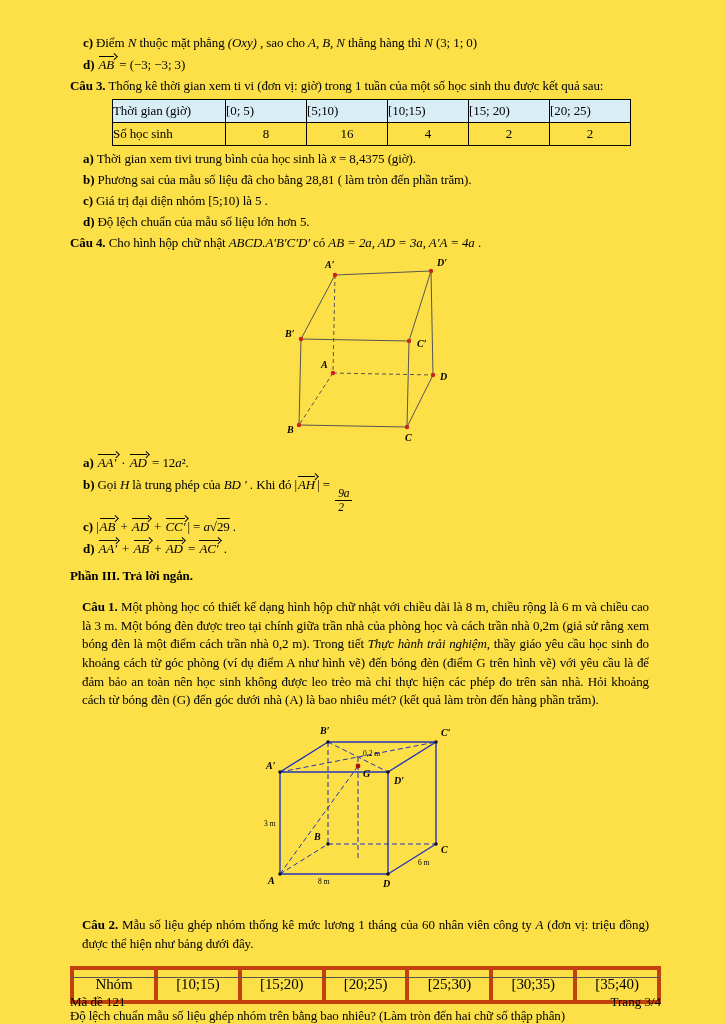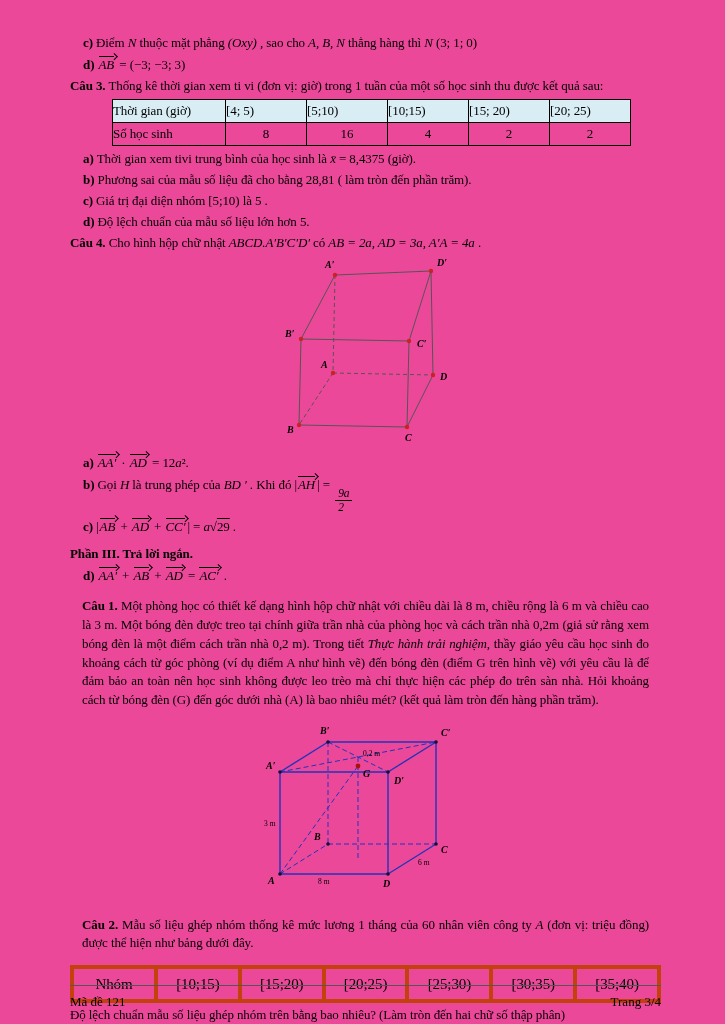--- a/index.html
+++ b/index.html
@@ -1,16 +1,16 @@
 <!DOCTYPE html>
 <html><head>
 <meta charset="utf-8">
 <style>
   html,body{margin:0;padding:0;background:#fff;}
-  .page{position:relative;width:725px;height:1024px;background:#ec4899;overflow:hidden;
+  .page{position:relative;width:725px;height:1024px;background:#fde047;overflow:hidden;
         font-family:"Liberation Serif",serif;font-size:13px;color:#000;}
   .content{padding:34px 64px 0 70px;}
   .line{margin:0 0 2.5px 0;line-height:1.42;letter-spacing:-0.1px;}
   .ind{margin-left:13px;}
   .para{margin:12px;line-height:1.44;text-align:justify;letter-spacing:-0.1px;}
   .heading{font-weight:bold;margin:9px 0 2px 0;}
   .b{font-weight:bold;}
   .i{font-style:italic;}
   .ol{text-decoration:overline;}
   .vec{position:relative;display:inline-block;font-style:italic;padding:1px 2px 0 1px;}
@@ -29,38 +29,38 @@
   .t1 td.num{width:80px;}
   .t1 tr.vals td.num{text-align:center;}
   .t2{margin:7px 0 3px 0;width:100%;}
   .t2 td{border:4px solid #c2410c;text-align:center;padding:3px 4px;}
   .t2 tr.hdr td{font-size:15px;height:24px;}
   .t2 td.c0{width:72px;font-size:13px;}
   .fig{text-align:center;margin:2px 0;}
   svg text{font-family:"Liberation Serif",serif;font-style:italic;font-weight:bold;font-size:10px;fill:#000;}
   svg text.dim{font-size:7.5px;font-weight:normal;font-style:normal;}
   .footer{position:absolute;left:70px;right:64px;bottom:14px;border-top:1px solid #555;
-          padding-top:8px;display:flex;justify-content:space-between;font-size:13px;margin-top:28px;}
+          padding-top:16px;display:flex;justify-content:space-between;font-size:13px;margin-top:28px;}
 </style>
 </head>
 <body>
 
 <div class="page">
   <div class="content">
 
     <p class="line ind"><span class="b">c) </span><span>Điểm </span><span class="i">N</span><span>  thuộc mặt phẳng </span><span class="i">(Oxy)</span><span> , sao cho </span><span class="i">A, B, N</span><span> thẳng hàng thì </span><span class="i">N</span><span>  (3; 1; 0)</span></p>
     <p class="line ind"><span class="b">d) </span><span class="vec">AB</span><span> = (−3; −3; 3)</span></p>
 
     <p class="line"><span class="b">Câu 3.</span><span> Thống kê thời gian xem ti vi (đơn vị: giờ) trong 1 tuần của một số học sinh thu được kết quả sau:</span></p>
 
     <table class="t1">
       <tbody>
           <tr class="hdr">
         <td class="c0">Thời gian (giờ)</td>
-        <td class="num">[4; 5)</td>
+        <td class="num">[0; 5)</td>
         <td class="num">[5;10)</td>
         <td class="num">[10;15)</td>
         <td class="num">[15; 20)</td>
         <td class="num">[20; 25)</td>
       </tr>
       <tr class="vals">
         <td class="c0">Số học sinh</td>
         <td class="num">8</td>
         <td class="num">16</td>
         <td class="num">4</td>
@@ -115,23 +115,23 @@
         <text x="144" y="186">C</text>
       </svg>
     </div>
 
     <p class="line ind"><span class="b">a) </span><span class="vec">AA′</span><span> · </span><span class="vec">AD</span><span> = 12</span><span class="i">a</span><span>².</span></p>
     <p class="line ind"><span class="b">b) </span><span>Gọi </span><span class="i">H</span><span> là trung phép của </span><span class="i">BD ′</span><span> . Khi đó </span><span>|</span><span class="vec">AH</span><span>| = </span><span class="frac">
           <span class="fn">9a</span>
           <span class="fd">2</span>
         </span></p>
     <p class="line ind"><span class="b">c) </span><span>|</span><span class="vec">AB</span><span> + </span><span class="vec">AD</span><span> + </span><span class="vec">CC′</span><span>| = </span><span class="i">a</span><span>√</span><span class="ol">29</span><span> .</span></p>
+    <p class="line ind"><span class="b">d) </span><span class="vec">AA′</span><span> + </span><span class="vec">AB</span><span> + </span><span class="vec">AD</span><span> = </span><span class="vec">AC′</span><span>  .</span></p>
+
     <p class="line heading">Phần III. Trả lời ngắn.</p>
-
-    <p class="line ind"><span class="b">d) </span><span class="vec">AA′</span><span> + </span><span class="vec">AB</span><span> + </span><span class="vec">AD</span><span> = </span><span class="vec">AC′</span><span>  .</span></p>
 
     <p class="para"><span class="b">Câu 1.</span><span> Một phòng học có thiết kế dạng hình hộp chữ nhật với chiều dài là 8 m, chiều rộng là 6 m và chiều cao là 3 m. Một bóng đèn được treo tại chính giữa trần nhà của phòng học và cách trần nhà 0,2m (giả sử rằng xem bóng đèn là một điểm cách trần nhà 0,2 m). Trong tiết </span><span class="i">Thực hành trải nghiệm</span><span>, thầy giáo yêu cầu học sinh đo khoảng cách từ góc phòng (ví dụ điểm A như hình vẽ) đến bóng đèn (điểm G trên hình vẽ) với yêu cầu là để đảm bảo an toàn nên học sinh không được leo trèo mà chỉ thực hiện các phép đo trên sàn nhà. Hỏi khoảng cách từ bóng đèn (G) đến góc dưới nhà (A) là bao nhiêu mét? (kết quả làm tròn đến hàng phần trăm).</span></p>
 
     <div class="fig">
       <svg width="232" height="178" viewBox="0 0 232 178">
         <g stroke="#2233bb" stroke-width="1.4" fill="none">
           <line x1="30" y1="50" x2="78" y2="20"></line>
           <line x1="78" y1="20" x2="186" y2="20"></line>
           <line x1="186" y1="20" x2="138" y2="50"></line>
           <line x1="138" y1="50" x2="30" y2="50"></line>

